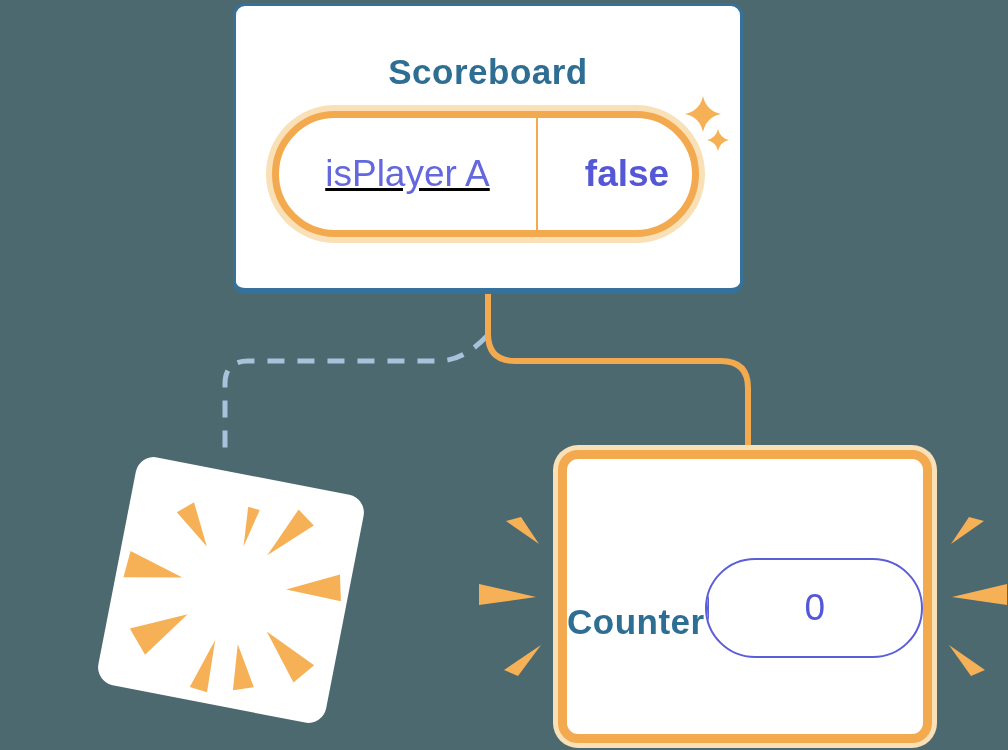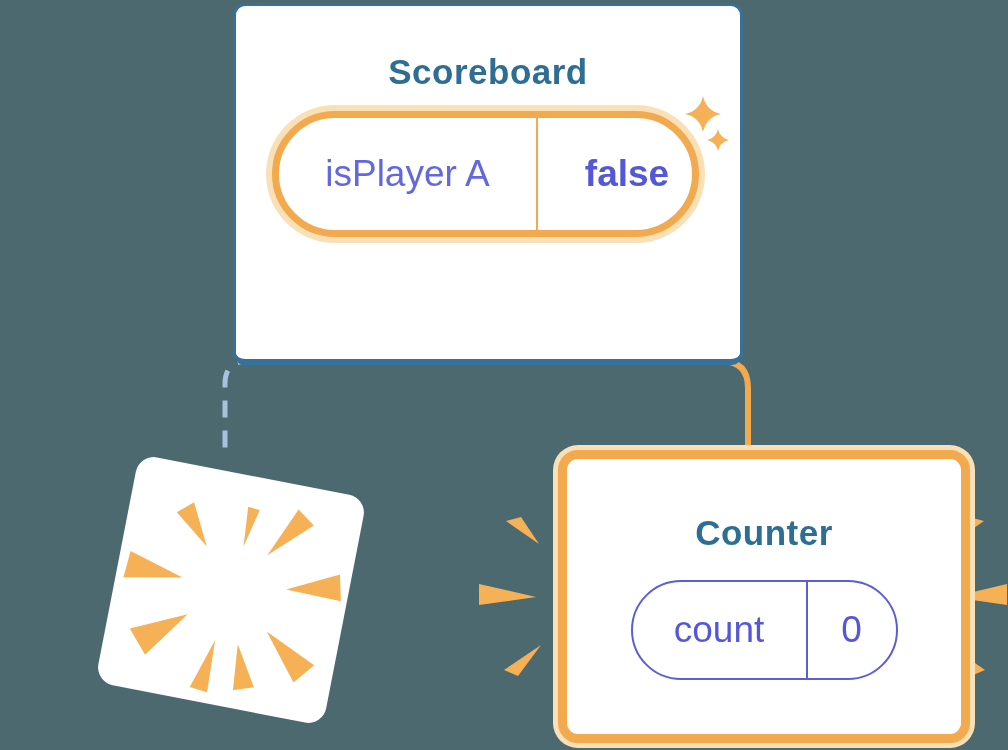--- a/index.html
+++ b/index.html
@@ -11,57 +11,57 @@
   *{margin:0;padding:0;box-sizing:border-box;}
   body{font-family:"Liberation Sans", sans-serif; background:#222;}
   .canvas{
     position:relative; width:1008px; height:750px; overflow:hidden;
     background:var(--bg);
   }
   svg.layer{position:absolute; left:0; top:0; width:1008px; height:750px; z-index:1;}
 
   
   .scoreboard-card{
-    position:absolute; left:233px; top:3px; width:510px; height:362px; z-index:2;
+    position:absolute; left:233px; top:3px; width:510px; height:291px; z-index:2;
     background:var(--card-bg);
     border:3px solid var(--blue-border); border-bottom-width:6px;
     border-radius:12px;
   }
   .card-title{
     text-align:center; font-size:35px; font-weight:600; letter-spacing:.5px;
     color:var(--blue-text); line-height:48px;
   }
   .scoreboard-card .card-title{margin-top:42px;}
 
   .state-pill{
     position:absolute; left:36px; top:105px; width:427px; height:126px;
     background:var(--card-bg);
     border:7px solid var(--orange);
     box-shadow:0 0 0 6px var(--orange-glow);
     border-radius:999px;
     display:flex; align-items:stretch; overflow:hidden;
   }
   .pill-cell{display:flex; align-items:center; justify-content:center;}
-  .state-pill .cell-name{width:257px;}
+  .state-pill .cell-name{width:257px;text-decoration:underline;}
   .state-pill .cell-value{flex:1;padding-left:24px;}
   .pill-divider{width:2px; background:var(--orange);}
   .state-name{font-size:37px; color:var(--purple-label);}
   .state-value{font-size:37px; font-weight:700; color:var(--purple-value);}
 
   .sparkles{position:absolute; left:680px; top:92px; z-index:3;}
   .sparkle{fill:var(--orange-ray);}
 
   
   .counter-card{
-    position:absolute; left:558px; top:450px; width:412px; height:293px; z-index:2;
+    position:absolute; left:558px; top:450px; width:374px; height:293px; z-index:2;
     background:var(--card-bg);
     border:9px solid var(--orange);
     box-shadow:0 0 0 5px var(--orange-glow);
     border-radius:20px;
-    display:flex; flex-direction:column; align-items:center;
+    display:flex; align-items:center;
   }
   .counter-card .card-title{margin-top:50px;}
   .counter-pill{
     margin-top:23px; width:267px; height:100px;
     border:2px solid var(--purple-border); border-radius:999px;
     background:var(--card-bg);
     display:flex; align-items:stretch; overflow:hidden;
   }
   .counter-pill .cell-name{width:173px;}
   .counter-pill .cell-value{flex:1;}
@@ -127,23 +127,20 @@
       <polygon class="ray" points="159,150 212,174 195,195"></polygon>
       <polygon class="ray" points="133,168 157,207 137,214"></polygon>
       <polygon class="ray" points="110,168 112,221 94,219"></polygon>
       <polygon class="ray" points="78,148 44,196 24,173"></polygon>
     </svg>
   </div>
 
   <div class="counter-card">
     <div class="card-title">Counter</div>
     <div class="counter-pill">
-      <div class="pill-cell cell-name">
-        <span class="counter-name">count</span>
-      </div>
       <div class="pill-divider"></div>
       <div class="pill-cell cell-value">
         <span class="counter-value">0</span>
       </div>
     </div>
   </div>
 
 </div>
 
 </body></html>

